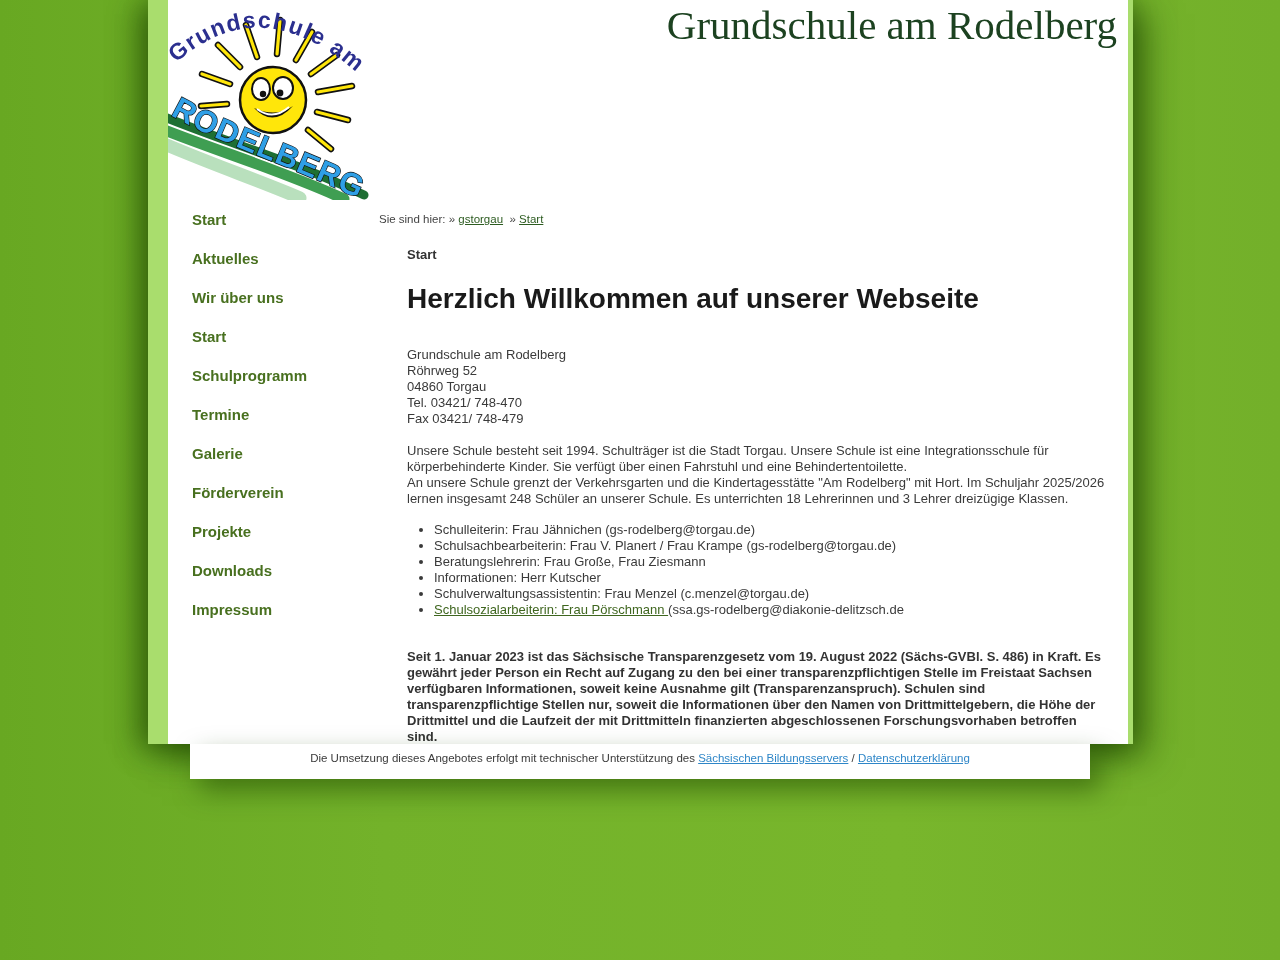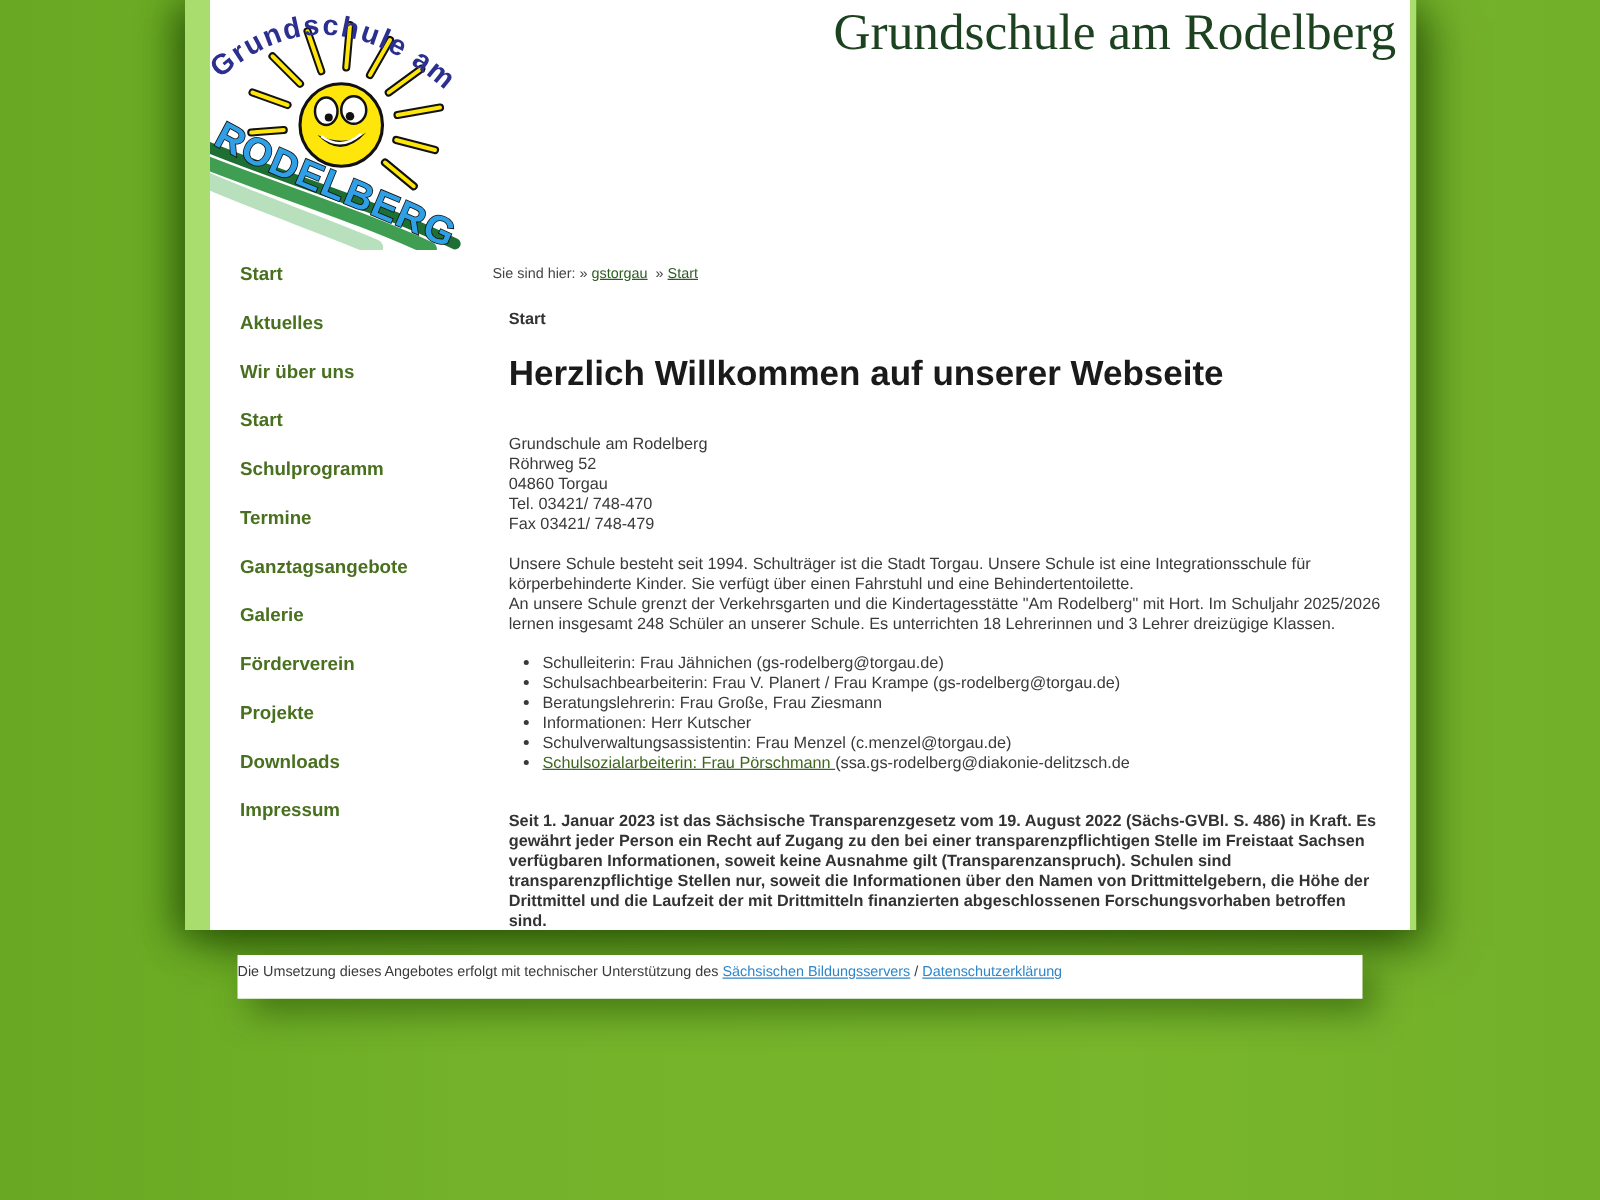--- a/index.html
+++ b/index.html
@@ -24,41 +24,41 @@
     position:absolute; top:0; right:11px; margin:0;
     font-family:"Liberation Serif", serif; font-weight:normal;
     font-size:41px; line-height:50px; color:#1c4220; white-space:nowrap;
   }
   .sidebar { position:absolute; left:24px; top:212px; width:210px; }
   .nav-item {
     height:39px; font-size:15px; font-weight:bold; color:#48701f;
     line-height:16px; cursor:pointer; text-decoration:none; display:block;
   }
   .breadcrumb {
-    position:absolute; left:226px; top:213px;
+    position:absolute; left:211px; top:213px;
     font-size:11.5px; color:#444; white-space:nowrap;
   }
   .breadcrumb a { color:#2d5c21; text-decoration:underline; cursor:pointer; }
   .main {
     position:absolute; left:239px; top:248px; width:700px;
     font-size:13px; line-height:16px; color:#3a3a3a;
   }
   .section-label { font-weight:bold; font-size:13px; color:#333; margin:0; line-height:13px; }
   .page-h1 { font-size:28px; line-height:28px; color:#1a1a1a; margin:24px 0 0 0; font-weight:bold; }
   .address { margin-top:34px; }
   .address div { height:16px; }
   .para { margin:16px 0 0 0; }
   .para span { display:block; }
   ul.staff { margin:15px 0 0 0; padding:0 0 0 27px; }
   ul.staff li { margin:0; padding:0; line-height:16px; }
   ul.staff a { color:#3f661f; text-decoration:underline; cursor:pointer; }
   .transparency { margin-top:31px; font-weight:bold; color:#333; }
   .footer-strip {
-    position:absolute; left:190px; top:764px; width:900px; height:35px;
-    background:#fff; padding-top:8px;
+    position:absolute; left:190px; top:744px; width:900px; height:35px;
+    background:#fff; text-align:center; padding-top:8px;
     font-size:11.5px; color:#3a3a3a;
     box-shadow: 10px 12px 26px rgba(30,70,0,.5);
   }
   .footer-strip a { color:#2e86c8; text-decoration:underline; cursor:pointer; }
 </style>
 </head>
 <body>
 
 <div class="wrapper">
   <div class="content">
@@ -125,21 +125,20 @@
 
     <h1 class="site-title">Grundschule am Rodelberg</h1>
 
     <nav class="sidebar">
       <a class="nav-item">Start</a>
       <a class="nav-item">Aktuelles</a>
       <a class="nav-item">Wir über uns</a>
       <a class="nav-item">Start</a>
       <a class="nav-item">Schulprogramm</a>
       <a class="nav-item">Termine</a>
-      <a class="nav-item">Ganztagsangebote</a>
       <a class="nav-item">Galerie</a>
       <a class="nav-item">Förderverein</a>
       <a class="nav-item">Projekte</a>
       <a class="nav-item">Downloads</a>
       <a class="nav-item">Impressum</a>
     </nav>
 
     <div class="breadcrumb">
       <span>Sie sind hier:</span>
       <span>»</span>

